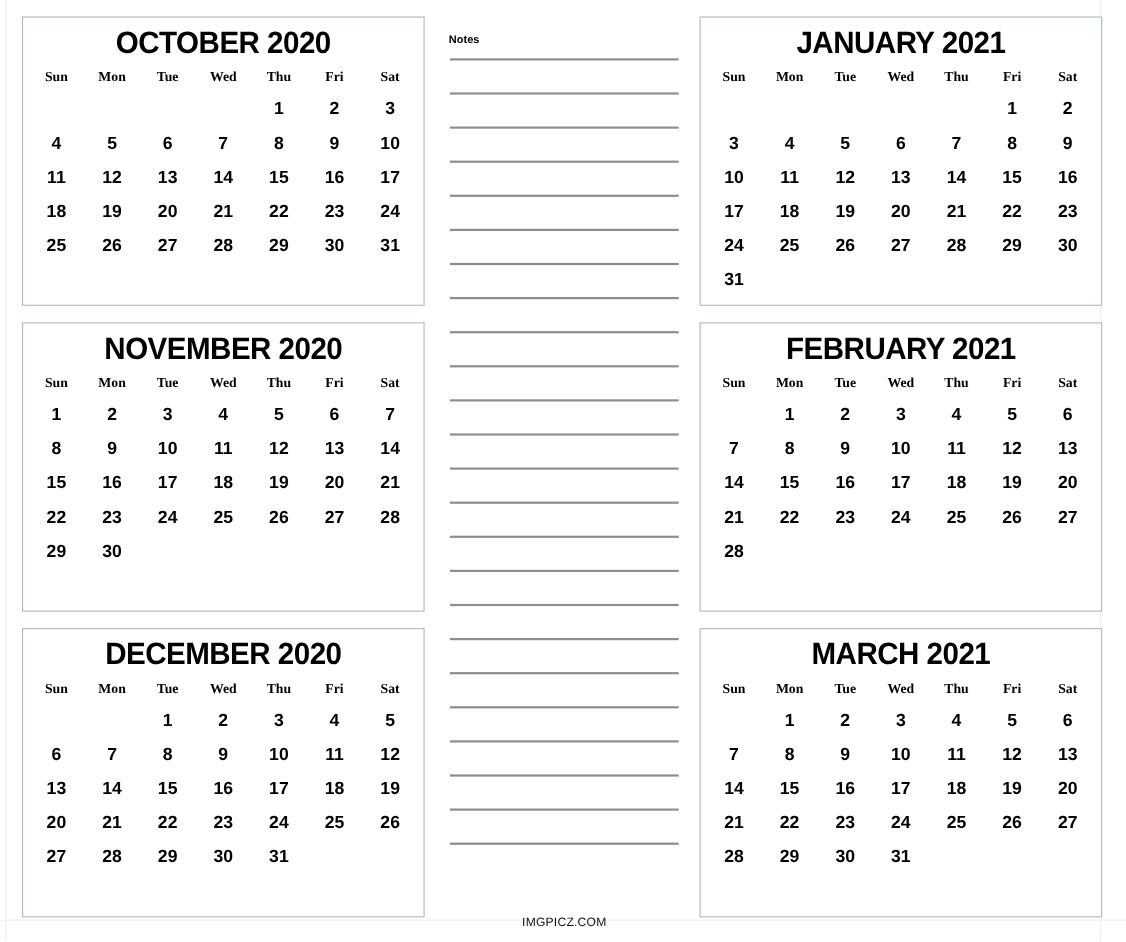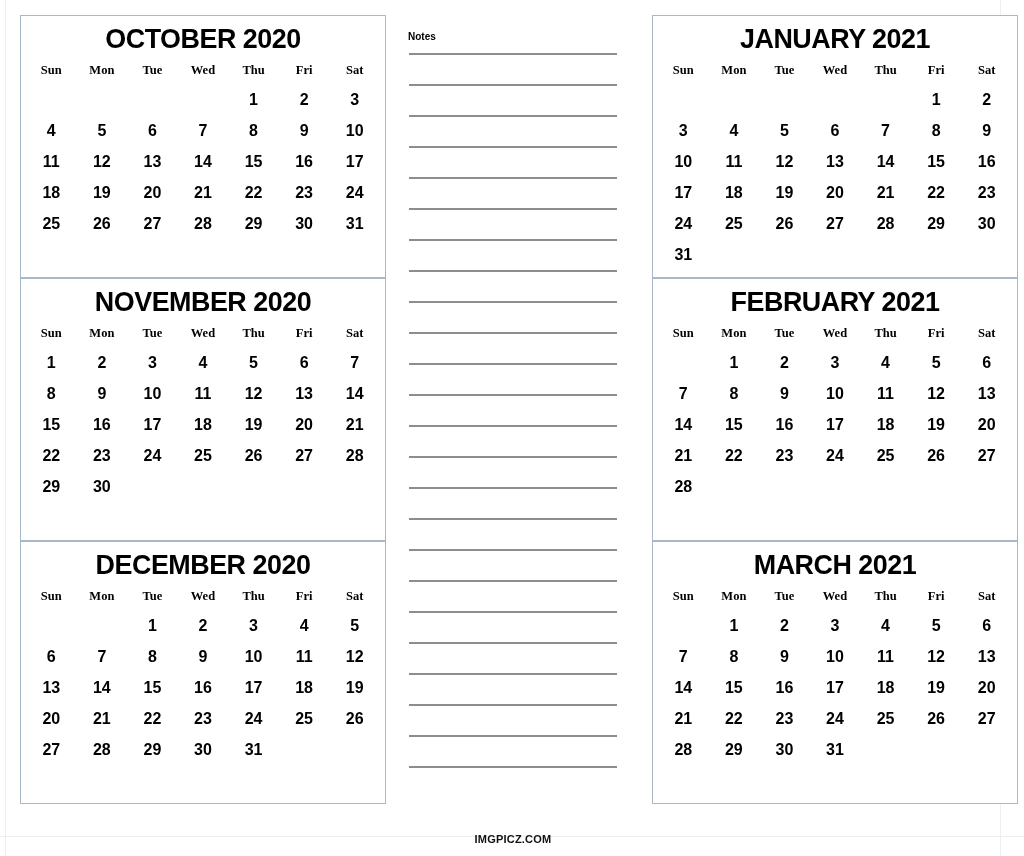--- a/index.html
+++ b/index.html
@@ -38,28 +38,29 @@
     position: absolute;
     left: 0;
     width: 1024px;
     height: 1px;
     background: #eceef0;
   }
 
   
   .col-left  { position: absolute; left: 20px;  top: 15px; width: 366px; }
   .col-mid   { position: absolute; left: 396px; top: 15px; width: 234px; }
-  .col-right { position: absolute; left: 652px; top: 15px; width: 366px; }
+  .col-right { position: absolute; left: 636px; top: 15px; width: 366px; }
 
   .month-card {
     box-sizing: border-box;
     width: 366px;
     height: 263px;
     border: 1px solid #a9b8c9;
     background: #ffffff;
+    margin-bottom: 15px;
     padding: 6px 5px 0 5px;
     position: relative;
   }
   .month-card:last-child { margin-bottom: 0; }
 
   .month-title {
     text-align: center;
     font-size: 28px;
     font-weight: bold;
     letter-spacing: -0.5px;
@@ -112,21 +113,21 @@
     margin-bottom: 29.5px;
   }
 
   .watermark {
     position: absolute;
     left: 396px;
     top: 833px;
     width: 234px;
     text-align: center;
     font-size: 11px;
-    font-weight: bold;
+    font-weight: normal;
     letter-spacing: 0.2px;
     color: #111111;
     font-family: "Liberation Sans", "DejaVu Sans", sans-serif;
   }
 </style>
 </head>
 <body>
 
 <div id="sheet">
 

